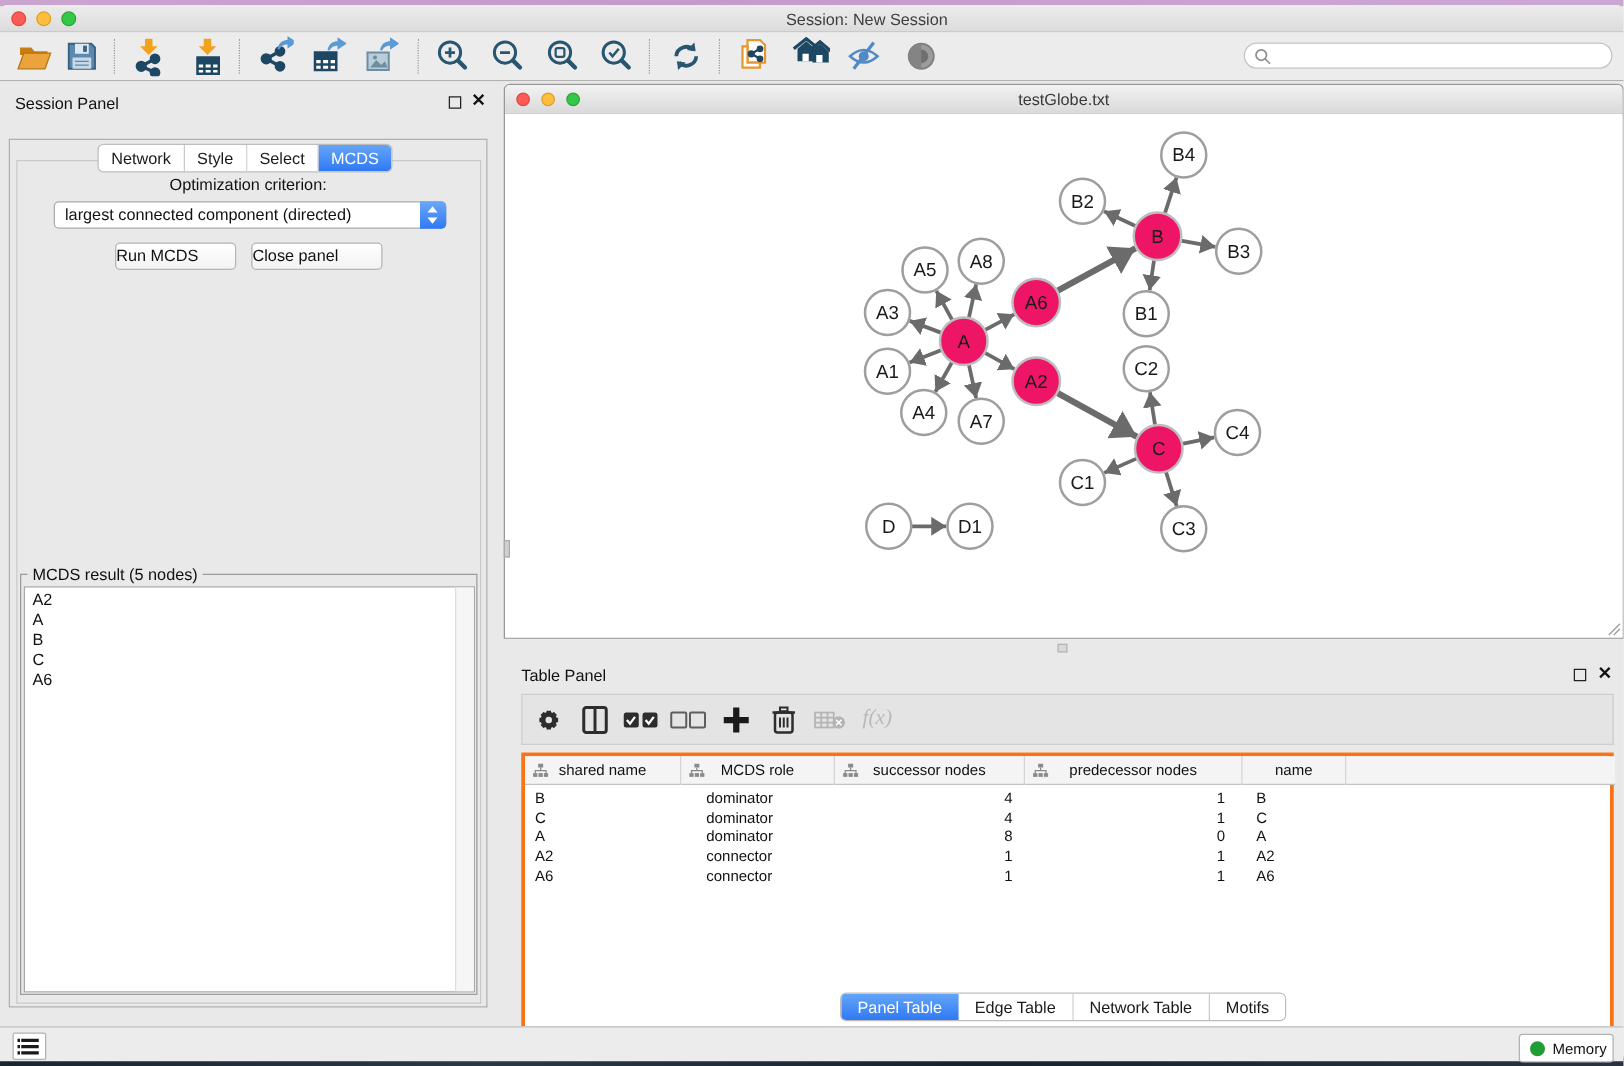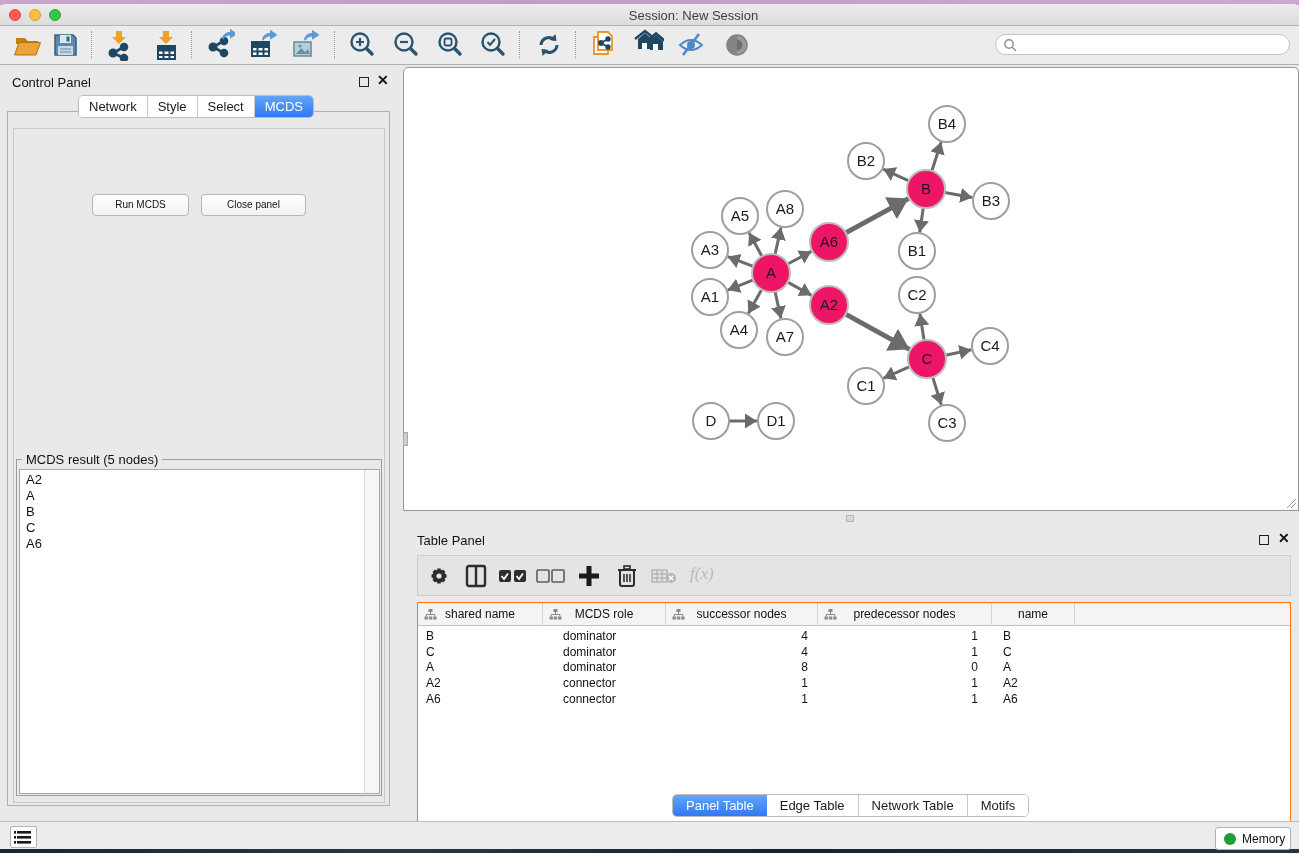--- a/index.html
+++ b/index.html
@@ -28,30 +28,30 @@
 
   #control-panel { left:0; top:0; width:397px; height:756px; }
   #cp-title { left:12px; top:10px; font-size:13px; color:#111; }
   .panel-float { width:10px; height:10px; border:1.5px solid #222; top:12px; }
   .panel-close { font-size:14px; font-weight:bold; color:#111; top:8px; line-height:14px; }
   .seg-tabs { display:flex; height:23px; border:1px solid #bdbdbd; border-radius:5px; overflow:hidden; background:#fff; z-index:3; }
   .seg-tab { font-size:13px; color:#1a1a1a; padding:0 10px; line-height:22px; border-right:1px solid #c9c9c9; background:#fff; text-align:center; }
   .seg-tab:last-child { border-right:none; }
   .seg-tab.active { background:linear-gradient(#64a5f8,#3079f4); color:#fff; border-right:none; }
   .seg-tabs-bottom .seg-tab { padding:0 13px; }
-  #cp-tabs { left:78px; top:30px; }
+  #cp-tabs { left:78px; top:50px; }
   #cp-box-outer { left:7px; top:46px; width:383px; height:695px; border:1px solid #b0b0b0; }
   #cp-box-inner { left:13px; top:63px; width:372px; height:675px; border:1px solid #c9c9c9; }
   #opt-label { left:0; top:75px; width:397px; text-align:center; font-size:13px; color:#111; }
   #criterion-combo { left:43px; top:96px; width:314px; height:22px; background:#fff; border:1px solid #ababab; border-radius:4px; font-size:13px; color:#111; line-height:20px; padding-left:8px; }
   #combo-btn { position:absolute; right:-1px; top:-1px; width:21px; height:22px; background:linear-gradient(#6ba8f8,#2f79f4); border-radius:0 4px 4px 0; }
   #combo-btn .up, #combo-btn .dn { position:absolute; left:6px; width:0; height:0; border-left:4.5px solid transparent; border-right:4.5px solid transparent; }
   #combo-btn .up { top:4px; border-bottom:5px solid #fff; }
   #combo-btn .dn { bottom:4px; border-top:5px solid #fff; }
-  .push-btn { height:22px; background:linear-gradient(#ffffff,#f2f2f2); border:1px solid #b6b6b6; border-radius:4px; font-size:10px; color:#111; text-align:center; line-height:20px; }
+  .push-btn { height:22px; background:linear-gradient(#ffffff,#f2f2f2); border:1px solid #b6b6b6; border-radius:4px; font-size:13px; color:#111; line-height:20px; }
   #run-btn { left:92px; top:129px; width:97px; }
   #closepanel-btn { left:201px; top:129px; width:105px; }
   #mcds-fieldset { left:16px; top:394px; width:366px; height:337px; border:1px solid #9c9c9c; }
   #mcds-legend { position:absolute; left:5px; top:-8px; background:#e9e9e9; padding:0 4px; font-size:13px; color:#111; }
   #mcds-list { position:absolute; left:2px; top:9px; width:361px; height:325px; background:#fff; border:1px solid #a8a8a8; }
   #mcds-scroll { position:absolute; right:0; top:0; width:15px; height:100%; background:#f6f6f6; border-left:1px solid #ddd; }
   .mcds-item { font-size:13px; color:#111; padding-left:6px; line-height:16px; }
   #mcds-items { position:absolute; left:0; top:2px; }
 
   #status-bar { left:0; top:817px; width:1299px; height:28px; background:#ececec; border-top:1px solid #bdbdbd; }
@@ -66,21 +66,21 @@
   #net-title { width:100%; top:4px; text-align:center; font-size:13px; color:#3a3a3a; }
   #net-canvas { left:0; top:24px; width:894px; height:418px; background:#fff; }
   #net-resize { right:1px; bottom:1px; width:12px; height:12px; }
   #divider-dot { left:846px; top:450px; width:8px; height:7px; background:#d8d8d8; border:1px solid #b5b5b5; }
   #canvas-left-mark { left:403px; top:367px; width:5px; height:14px; background:#cfcfcf; border:1px solid #aaa; }
 
   #table-panel { left:397px; top:460px; width:902px; height:296px; }
   #tp-title { left:20px; top:8px; font-size:13px; color:#111; }
   #tp-toolbar { left:20px; top:30px; width:874px; height:41px; background:#e4e4e4; border:1px solid #cdcdcd; }
   .tpi { position:absolute; top:7px; }
-  #tp-table { left:20px; top:77px; width:874px; height:240px; background:#fff; border:1px solid #f97316; }
+  #tp-table { left:20px; top:77px; width:874px; height:240px; background:#fff; border:3px solid #f97316; }
   #tp-header { position:absolute; left:0; top:0; width:872px; height:23px; background:#f4f4f4; border-bottom:1px solid #c2c2c2; }
   .th-cell { position:absolute; top:0; height:23px; border-right:1px solid #d4d4d4; }
   .th-label { position:absolute; top:4px; width:100%; text-align:center; font-size:12px; color:#111; }
   .th-icon { position:absolute; left:6px; top:5px; }
   .td { position:absolute; font-size:12px; color:#111; height:16px; line-height:16px; }
   .seg-tabs-bottom { left:275px; top:269px; }
 
   .disabled-fx { font-family:"Liberation Serif", serif; font-style:italic; font-size:17px; color:#b9b9b9; }
 </style>
 </head>
@@ -250,49 +250,63 @@
         <svg width="15" height="15" viewBox="0 0 15 15">
           <circle cx="6" cy="6" r="4.2" stroke="#8e8e8e" stroke-width="1.4" fill="none"></circle>
           <line x1="9.2" y1="9.2" x2="13" y2="13" stroke="#8e8e8e" stroke-width="1.4"></line>
         </svg>
       </span>
     </div>
 
     <div id="workspace" class="abs">
 
       <div id="control-panel" class="abs">
-        <div id="cp-title" class="abs">Control Panel</div>
+        <div id="cp-title" class="abs">Session Panel</div>
         <div class="abs panel-float" style="left:359px;"></div>
         <div class="abs panel-close" style="left:377px;">✕</div>
         <div id="cp-box-outer" class="abs"></div>
         <div id="cp-box-inner" class="abs"></div>
         <div id="cp-tabs" class="abs seg-tabs">
           <span class="seg-tab">Network</span>
           <span class="seg-tab">Style</span>
           <span class="seg-tab">Select</span>
           <span class="seg-tab active">MCDS</span>
+        </div>
+        <div id="opt-label" class="abs">Optimization criterion:</div>
+        <div id="criterion-combo" class="abs">
+          <span>largest connected component (directed)</span>
+          <span id="combo-btn">
+              <span class="up"></span>
+              <span class="dn"></span>
+            </span>
         </div>
         <div id="run-btn" class="abs push-btn">Run MCDS</div>
         <div id="closepanel-btn" class="abs push-btn">Close panel</div>
         <div id="mcds-fieldset" class="abs">
           <span id="mcds-legend">MCDS result (5 nodes)</span>
           <div id="mcds-list">
             <div id="mcds-items">
               <div class="mcds-item">A2</div>
               <div class="mcds-item">A</div>
               <div class="mcds-item">B</div>
               <div class="mcds-item">C</div>
               <div class="mcds-item">A6</div>
             </div>
             <div id="mcds-scroll"></div>
           </div>
         </div>
       </div>
 
       <div id="net-window" class="abs">
+        <div id="net-titlebar" class="abs">
+          <div class="abs traffic-sm tl-red" style="left:9px;"></div>
+          <div class="abs traffic-sm tl-yellow" style="left:29px;"></div>
+          <div class="abs traffic-sm tl-green" style="left:49px;"></div>
+          <div id="net-title" class="abs">testGlobe.txt</div>
+        </div>
         <div id="net-canvas" class="abs">
           <svg id="graph-svg" width="894" height="418">
               <defs>
                 <marker id="arrow" markerWidth="6" markerHeight="6" refX="4" refY="2.5" orient="auto" markerUnits="strokeWidth">
                   <path d="M0,0 L4,2.5 L0,5 z" fill="#6b6b6b"></path>
                 </marker>
               </defs>
               <line x1="357.9223330087103" y1="164.3088058547254" x2="345.0776669912897" y2="140.6911941452746" stroke="#6b6b6b" stroke-width="3" marker-end="url(#arrow)"></line>
               <line x1="371.0602406973032" y1="162.43889966947103" x2="376.9397593026968" y2="135.56110033052897" stroke="#6b6b6b" stroke-width="3" marker-end="url(#arrow)"></line>
               <line x1="349.22175155851795" y1="174.29672599747397" x2="323.77824844148205" y2="164.70327400252603" stroke="#6b6b6b" stroke-width="3" marker-end="url(#arrow)"></line>

